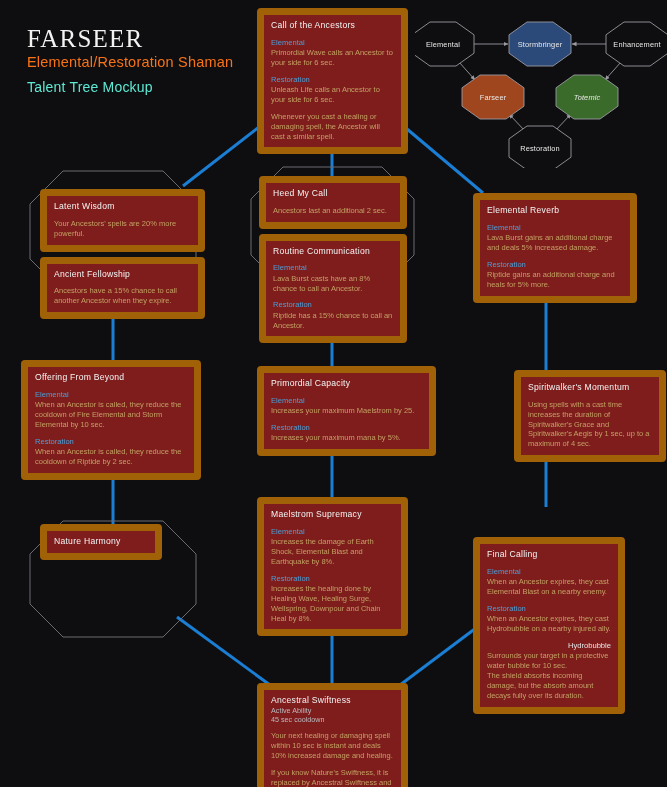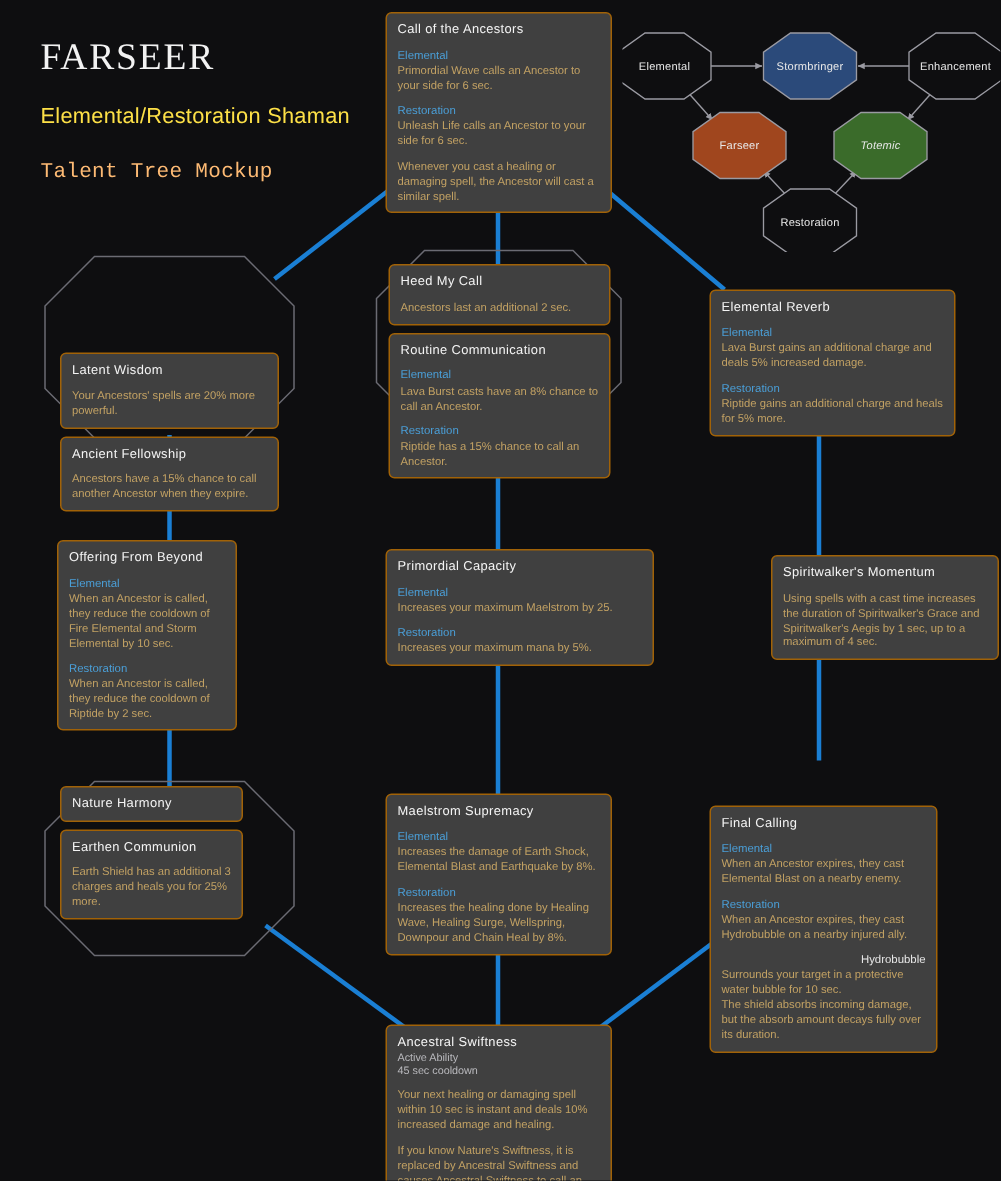--- a/index.html
+++ b/index.html
@@ -48,40 +48,40 @@
   .title-main {
     font-family: "Liberation Serif", serif;
     font-size: 25px;
     letter-spacing: 1.2px;
     color: #f2f2f2;
     line-height: 1.05;
   }
   .title-sub {
     font-family: "Liberation Sans", sans-serif;
     font-size: 14.5px;
-    color: #fde047;
+    color: #f97316;
     letter-spacing: 0.2px;
-    margin-top: 18px;
+    margin-top: 2px;
   }
   .title-note {
-    font-family: Liberation Mono, monospace;
+    font-family: Liberation Sans, sans-serif;
     font-size: 14px;
-    color: #fdba74;
-    margin-top: 21px;
+    color: #5eead4;
+    margin-top: 9px;
     letter-spacing: 0.2px;
   }
 
   
   .node {
     position: absolute;
     z-index: 4;
   }
   .tip {
-    background: #404040;
-    border: 1px solid #a16207;
+    background: #7f1d1d;
+    border: 7px solid #a16207;
     border-radius: 4px;
     padding: 5px 7px 6px 7px;
     width: 100%;
   }
   .tip + .tip { margin-top: 5px; }
 
   .tip-title {
     color: #f4f4f4;
     font-size: 8.6px;
     letter-spacing: 0.25px;
@@ -216,21 +216,21 @@
     <div class="tip">
       <div class="tip-title">Call of the Ancestors</div>
       <div class="spec elemental">Elemental</div>
       <div class="body tight">Primordial Wave calls an Ancestor to your side for 6 sec.</div>
       <div class="spec restoration">Restoration</div>
       <div class="body tight">Unleash Life calls an Ancestor to your side for 6 sec.</div>
       <div class="body gap">Whenever you cast a healing or damaging spell, the Ancestor will cast a similar spell.</div>
     </div>
   </div>
 
-  <div class="node" style="left:40px; top:189px; width:146px;margin-top:46px;">
+  <div class="node" style="left:40px; top:189px; width:165px;">
     <div class="tip">
       <div class="tip-title">Latent Wisdom</div>
       <div class="body gap">Your Ancestors' spells are 20% more powerful.</div>
     </div>
     <div class="tip">
       <div class="tip-title">Ancient Fellowship</div>
       <div class="body gap">Ancestors have a 15% chance to call another Ancestor when they expire.</div>
     </div>
   </div>
 
@@ -251,21 +251,21 @@
   <div class="node" style="left:473px; top:193px; width:164px;">
     <div class="tip">
       <div class="tip-title">Elemental Reverb</div>
       <div class="spec elemental">Elemental</div>
       <div class="body tight">Lava Burst gains an additional charge and deals 5% increased damage.</div>
       <div class="spec restoration">Restoration</div>
       <div class="body tight">Riptide gains an additional charge and heals for 5% more.</div>
     </div>
   </div>
 
-  <div class="node" style="left:38px; top:360px; width:120px;">
+  <div class="node" style="left:21px; top:360px; width:180px;">
     <div class="tip">
       <div class="tip-title">Offering From Beyond</div>
       <div class="spec elemental">Elemental</div>
       <div class="body tight">When an Ancestor is called, they reduce the cooldown of Fire Elemental and Storm Elemental by 10 sec.</div>
       <div class="spec restoration">Restoration</div>
       <div class="body tight">When an Ancestor is called, they reduce the cooldown of Riptide by 2 sec.</div>
     </div>
   </div>
 
   <div class="node" style="left:257px; top:366px; width:179px;">
@@ -282,27 +282,23 @@
     <div class="tip">
       <div class="tip-title">Spiritwalker's Momentum</div>
       <div class="body gap">Using spells with a cast time increases the duration of Spiritwalker's Grace and Spiritwalker's Aegis by 1 sec, up to a maximum of 4 sec.</div>
     </div>
   </div>
 
   <div class="node" style="left:40px; top:524px; width:122px;">
     <div class="tip">
       <div class="tip-title">Nature Harmony</div>
     </div>
-    <div class="tip">
-      <div class="tip-title">Earthen Communion</div>
-      <div class="body gap">Earth Shield has an additional 3 charges and heals you for 25% more.</div>
-    </div>
-  </div>
-
-  <div class="node" style="left:257px; top:529px; width:151px;">
+  </div>
+
+  <div class="node" style="left:257px; top:497px; width:151px;">
     <div class="tip">
       <div class="tip-title">Maelstrom Supremacy</div>
       <div class="spec elemental">Elemental</div>
       <div class="body tight">Increases the damage of Earth Shock, Elemental Blast and Earthquake by 8%.</div>
       <div class="spec restoration">Restoration</div>
       <div class="body tight">Increases the healing done by Healing Wave, Healing Surge, Wellspring, Downpour and Chain Heal by 8%.</div>
     </div>
   </div>
 
   <div class="node" style="left:473px; top:505px; width:152px;margin-top:32px;">

